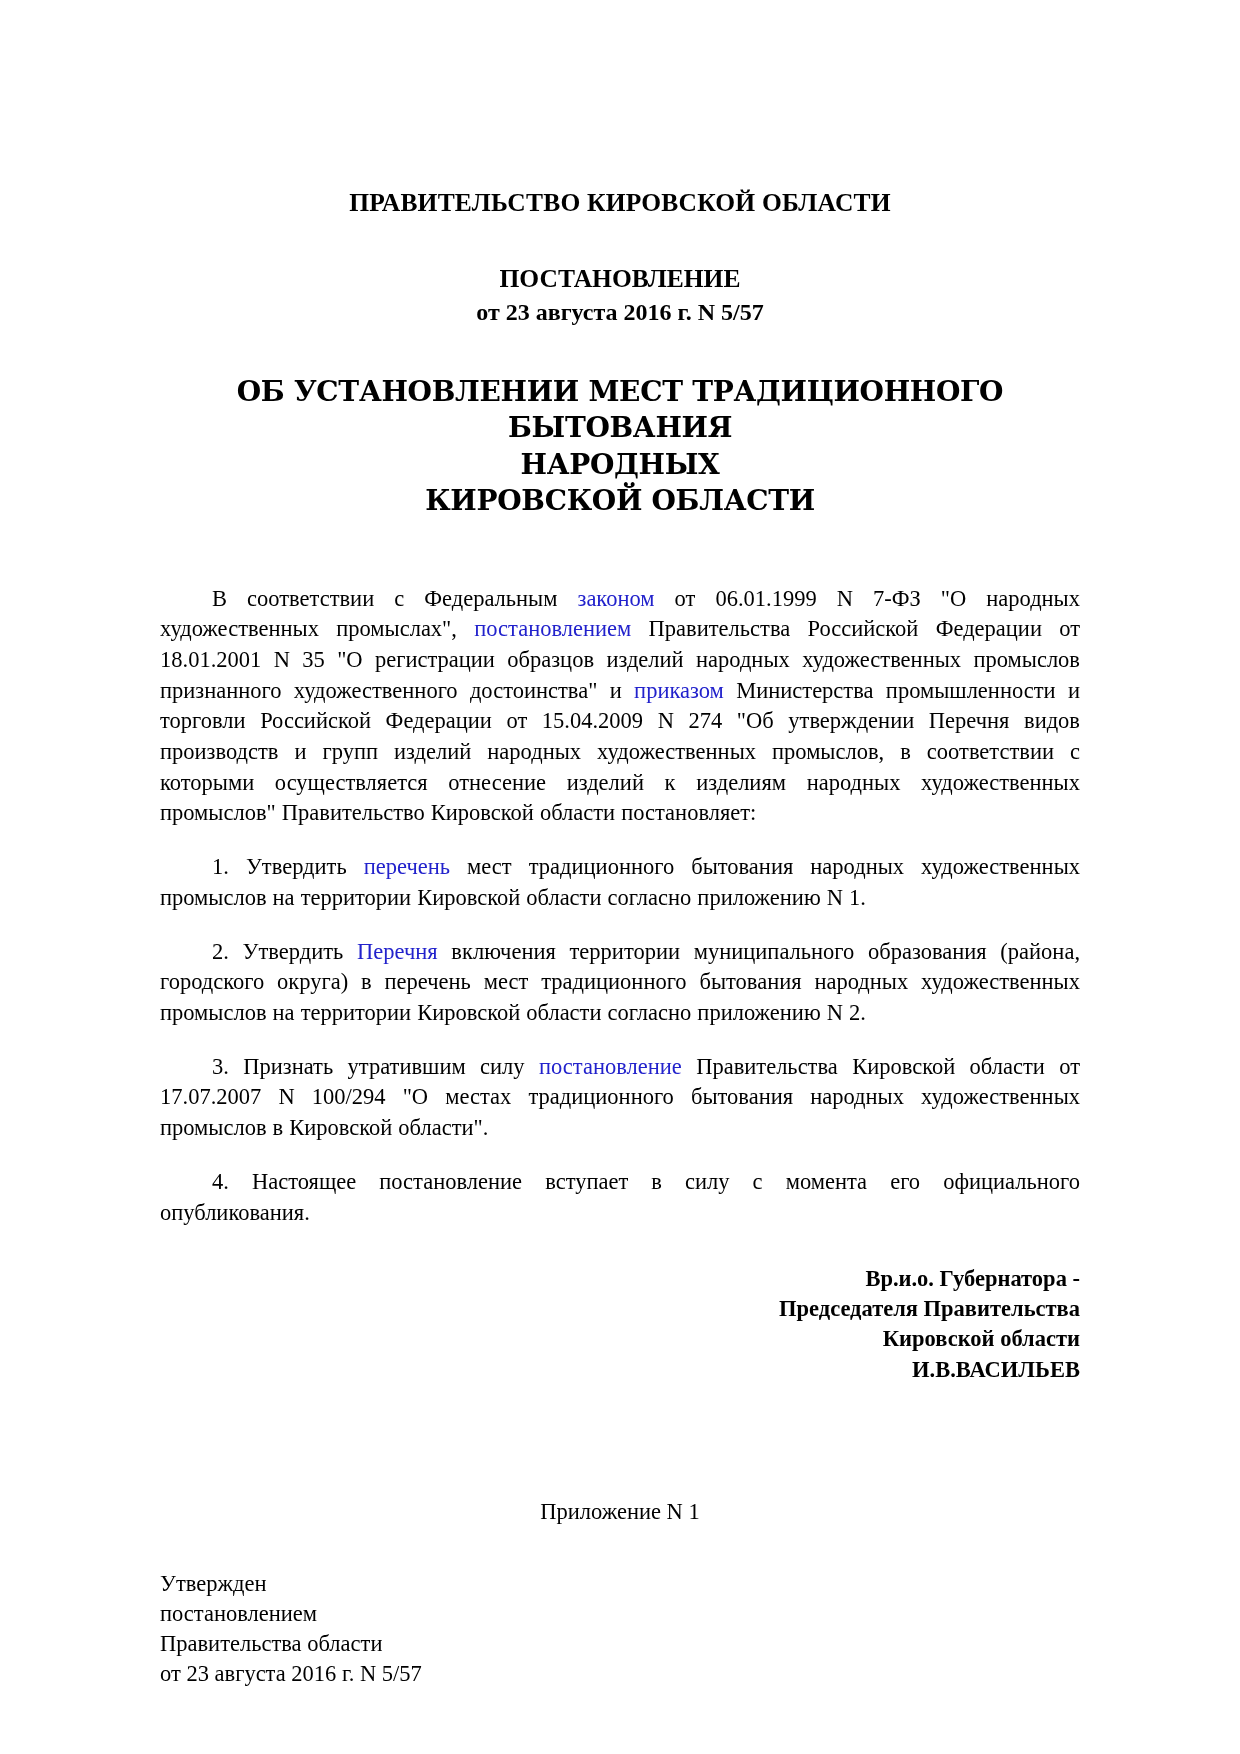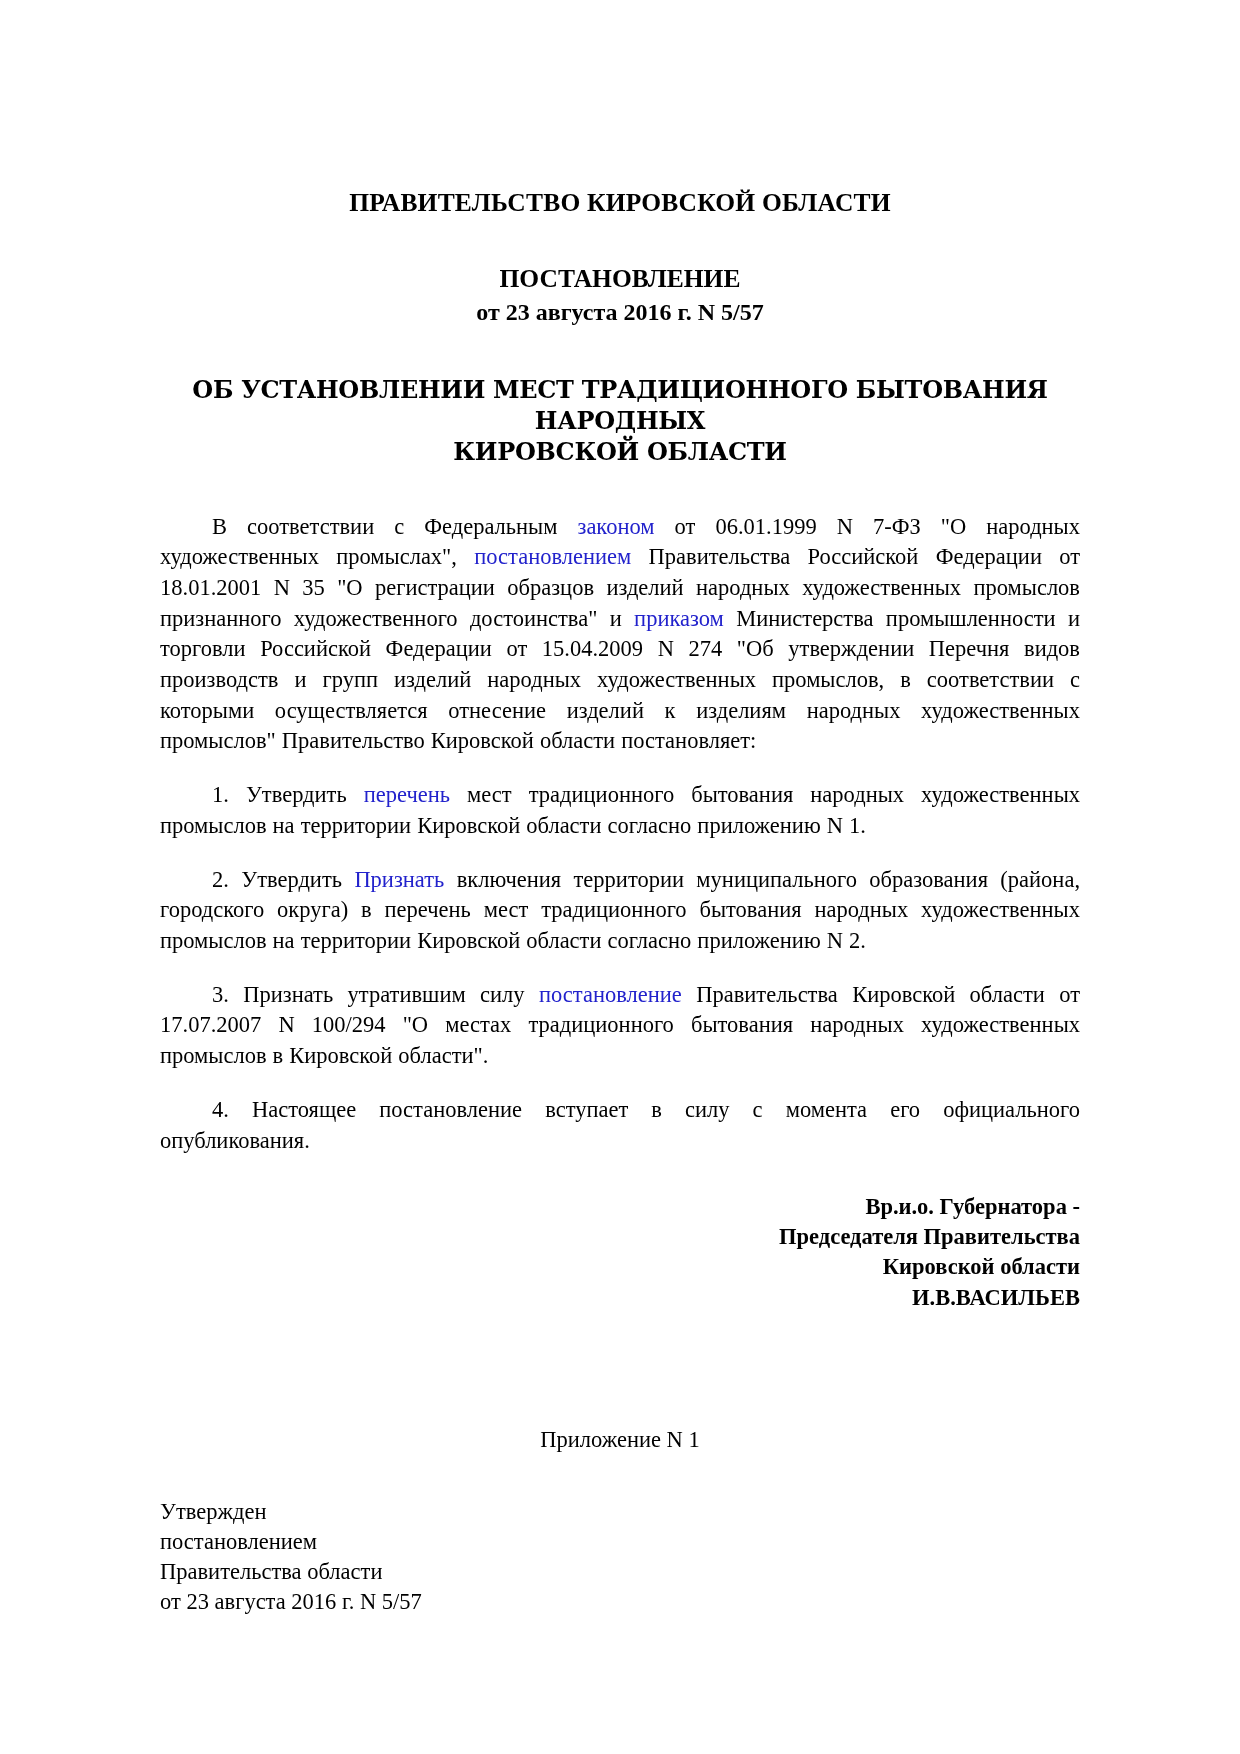--- a/index.html
+++ b/index.html
@@ -50,33 +50,33 @@
   .doc-date {
     text-align: center;
     font-weight: bold;
     font-size: 24px;
     margin-top: 4px;
     line-height: 1.2;
   }
   .doc-subject {
     text-align: center;
     font-weight: bold;
-    font-size: 24px;
+    font-size: 28px;
     margin-top: 47px;
     line-height: 1.30;
     font-family: "DejaVu Serif", "Liberation Serif", serif;
     letter-spacing: -0.3px;
   }
   .doc-subject .sl {
     display: block;
   }
 
   
   .body-block {
-    margin-top: 44px;
+    margin-top: 64px;
   }
   p.para {
     text-align: justify;
     text-align-last: left;
     font-size: 22.5px;
     line-height: 1.365;
     margin: 0 0 23px 0;
     text-indent: 52px;
     hyphens: none;
     word-spacing: 0.4px;
@@ -132,21 +132,21 @@
       <span class="sl">НАРОДНЫХ</span>
       <span class="sl">КИРОВСКОЙ ОБЛАСТИ</span>
     </div>
 
     <div class="body-block">
 
       <p class="para"><span>В соответствии с Федеральным </span><a href="#" class="lnk">законом</a><span> от 06.01.1999 N 7-ФЗ "О народных художественных промыслах", </span><a href="#" class="lnk">постановлением</a><span> Правительства Российской Федерации от 18.01.2001 N 35 "О регистрации образцов изделий народных художественных промыслов признанного художественного достоинства" и </span><a href="#" class="lnk">приказом</a><span> Министерства промышленности и торговли Российской Федерации от 15.04.2009 N 274 "Об утверждении Перечня видов производств и групп изделий народных художественных промыслов, в соответствии с которыми осуществляется отнесение изделий к изделиям народных художественных промыслов" Правительство Кировской области постановляет:</span></p>
 
       <p class="para"><span>1. Утвердить </span><a href="#" class="lnk">перечень</a><span> мест традиционного бытования народных художественных промыслов на территории Кировской области согласно приложению N 1.</span></p>
 
-      <p class="para"><span>2. Утвердить </span><a href="#" class="lnk">Признать</a><span> включения территории муниципального образования (района, городского округа) в перечень мест традиционного бытования народных художественных промыслов на территории Кировской области согласно приложению N 2.</span></p>
+      <p class="para"><span>2. Утвердить </span><a href="#" class="lnk">Перечня</a><span> включения территории муниципального образования (района, городского округа) в перечень мест традиционного бытования народных художественных промыслов на территории Кировской области согласно приложению N 2.</span></p>
 
       <p class="para"><span>3. Признать утратившим силу </span><a href="#" class="lnk">постановление</a><span> Правительства Кировской области от 17.07.2007 N 100/294 "О местах традиционного бытования народных художественных промыслов в Кировской области".</span></p>
 
       <p class="para"><span>4. Настоящее постановление вступает в силу с момента его официального опубликования.</span></p>
 
     </div>
 
     <div class="signature">
       <span>Вр.и.о. Губернатора -</span>
       <span>Председателя Правительства</span>

